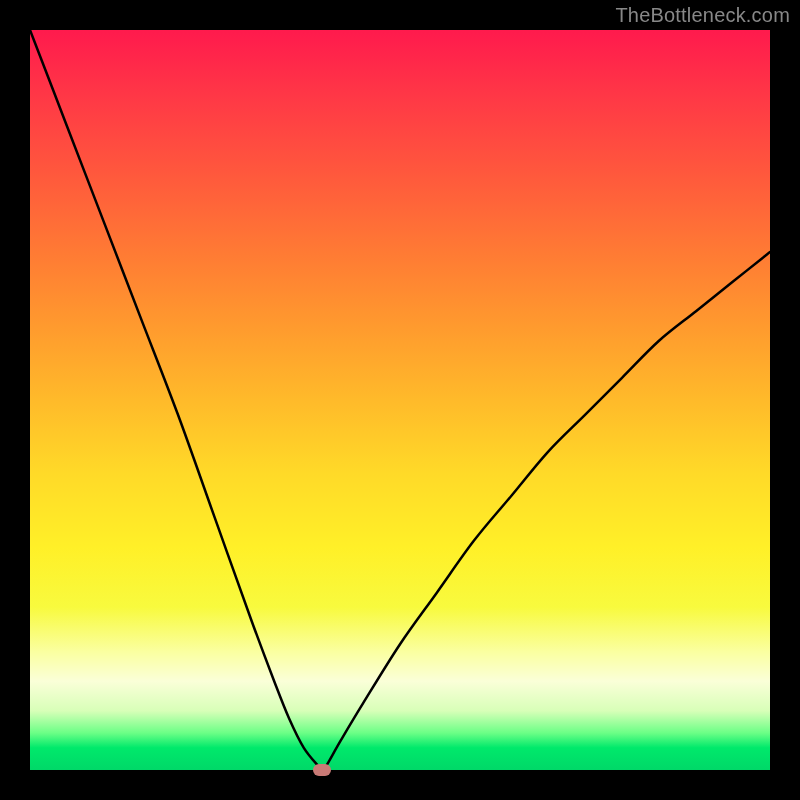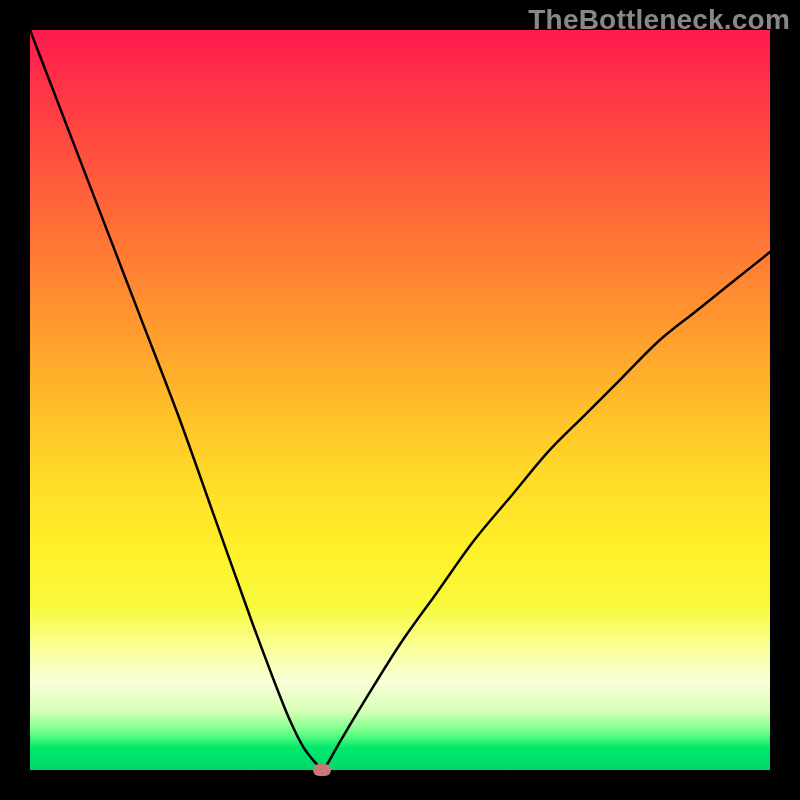--- a/index.html
+++ b/index.html
@@ -56,22 +56,22 @@
     height: 12px;
     border-radius: 6px;
     background: #c97a76;
     transform: translate(-50%, -50%);
   }
   .watermark {
     position: absolute;
     top: 4px;
     right: 10px;
     color: #888;
-    font-size: 28px;
-    font-weight: 700;
+    font-size: 20px;
+    font-weight: 400;
     letter-spacing: 0.2px;
     user-select: none;
     text-align: right;
   }
 </style>
 </head>
 <body>
 
 <div class="frame">
   <div class="plot-bg"></div>

